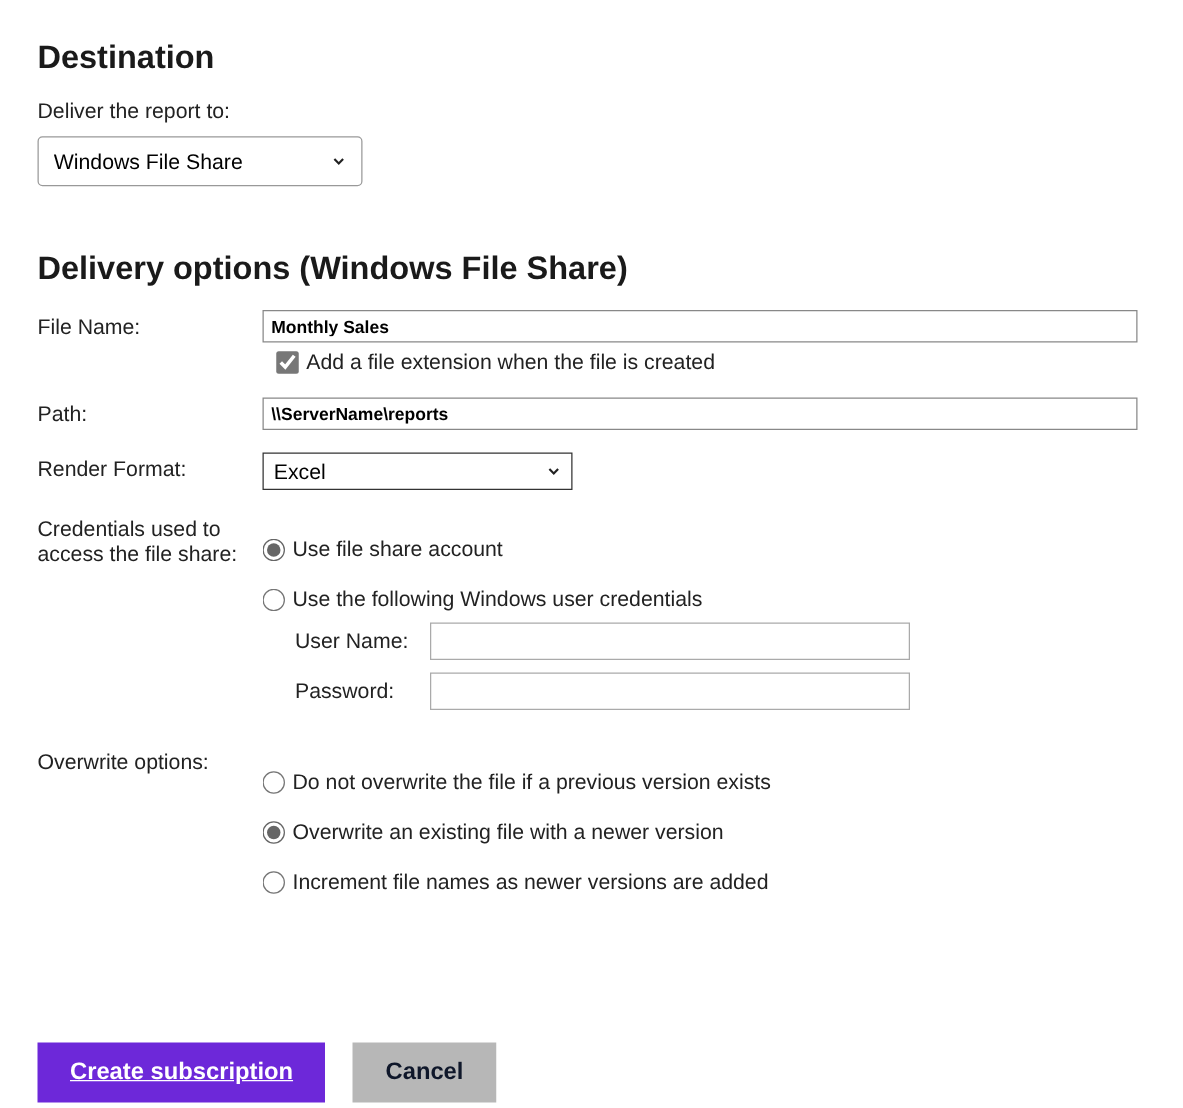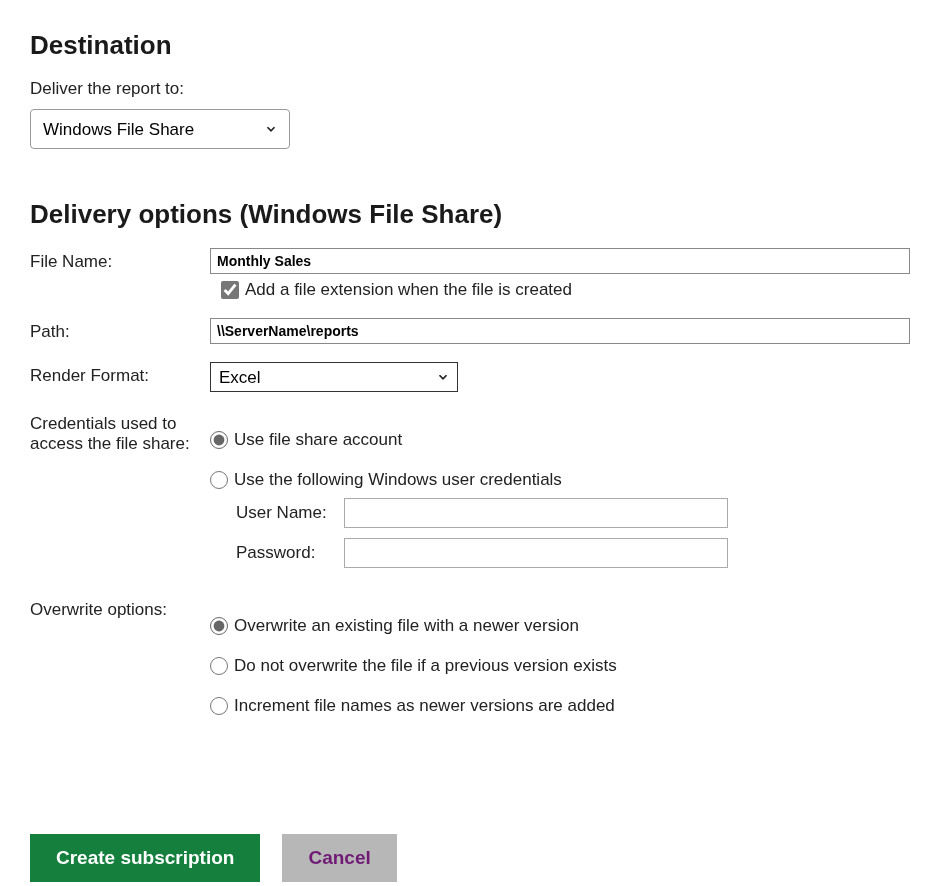--- a/index.html
+++ b/index.html
@@ -160,26 +160,27 @@
       padding: 0 26px;
       font-size: 19px;
       font-weight: 700;
       border: none;
       cursor: pointer;
       display: inline-flex;
       align-items: center;
       justify-content: center;
     }
     .btn-primary {
-      background: #15803d;
+      background: #6d28d9;
       color: #fff;
+      text-decoration: underline;
     }
     .btn-secondary {
       background: #b7b7b7;
-      color: #701a75;
+      color: #0f172a;
     }
   </style>
 </head>
 <body>
 
 <div class="section">
   <h2>Destination</h2>
   <span class="destination-label">Deliver the report to:</span>
   <div class="select-wrap">
     <select class="select-destination">
@@ -244,26 +245,26 @@
         <div class="sub-field-row">
           <span class="sub-label">Password:</span>
           <input type="password" value="" style="">
         </div>
       </div>
     </div>
 
     <div class="label-cell">Overwrite options:</div>
     <div class="control-cell">
       <div class="radio-row">
+        <input type="radio" name="ow" id="o2" style="">
+        <label for="o2">Do not overwrite the file if a previous version exists</label>
+      </div>
+      <div class="radio-row">
         <input type="radio" name="ow" id="o1" checked="" style="">
         <label for="o1">Overwrite an existing file with a newer version</label>
-      </div>
-      <div class="radio-row">
-        <input type="radio" name="ow" id="o2" style="">
-        <label for="o2">Do not overwrite the file if a previous version exists</label>
       </div>
       <div class="radio-row">
         <input type="radio" name="ow" id="o3" style="">
         <label for="o3">Increment file names as newer versions are added</label>
       </div>
     </div>
 
   </div>
 </div>
 

